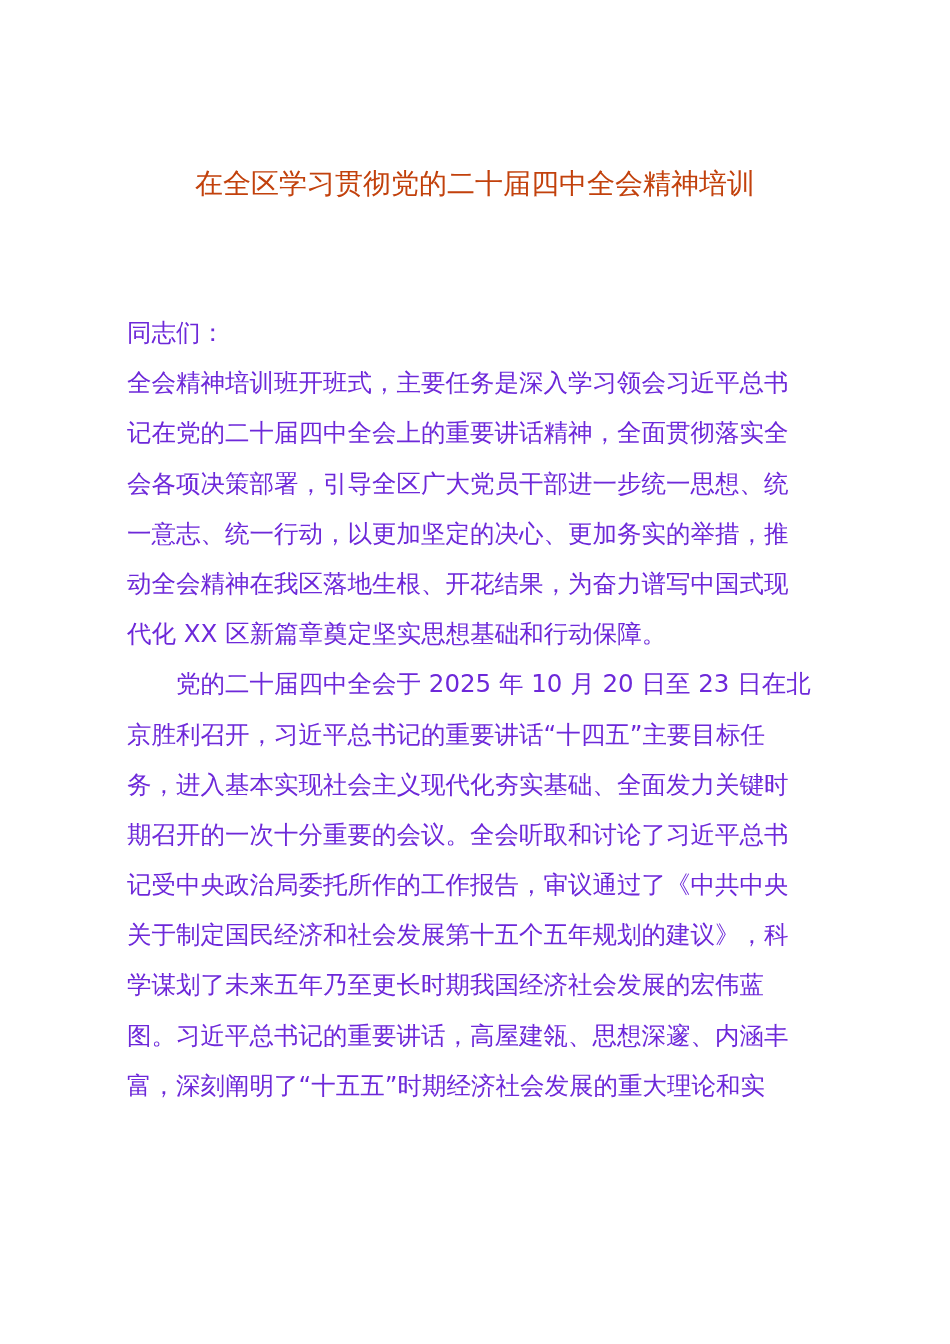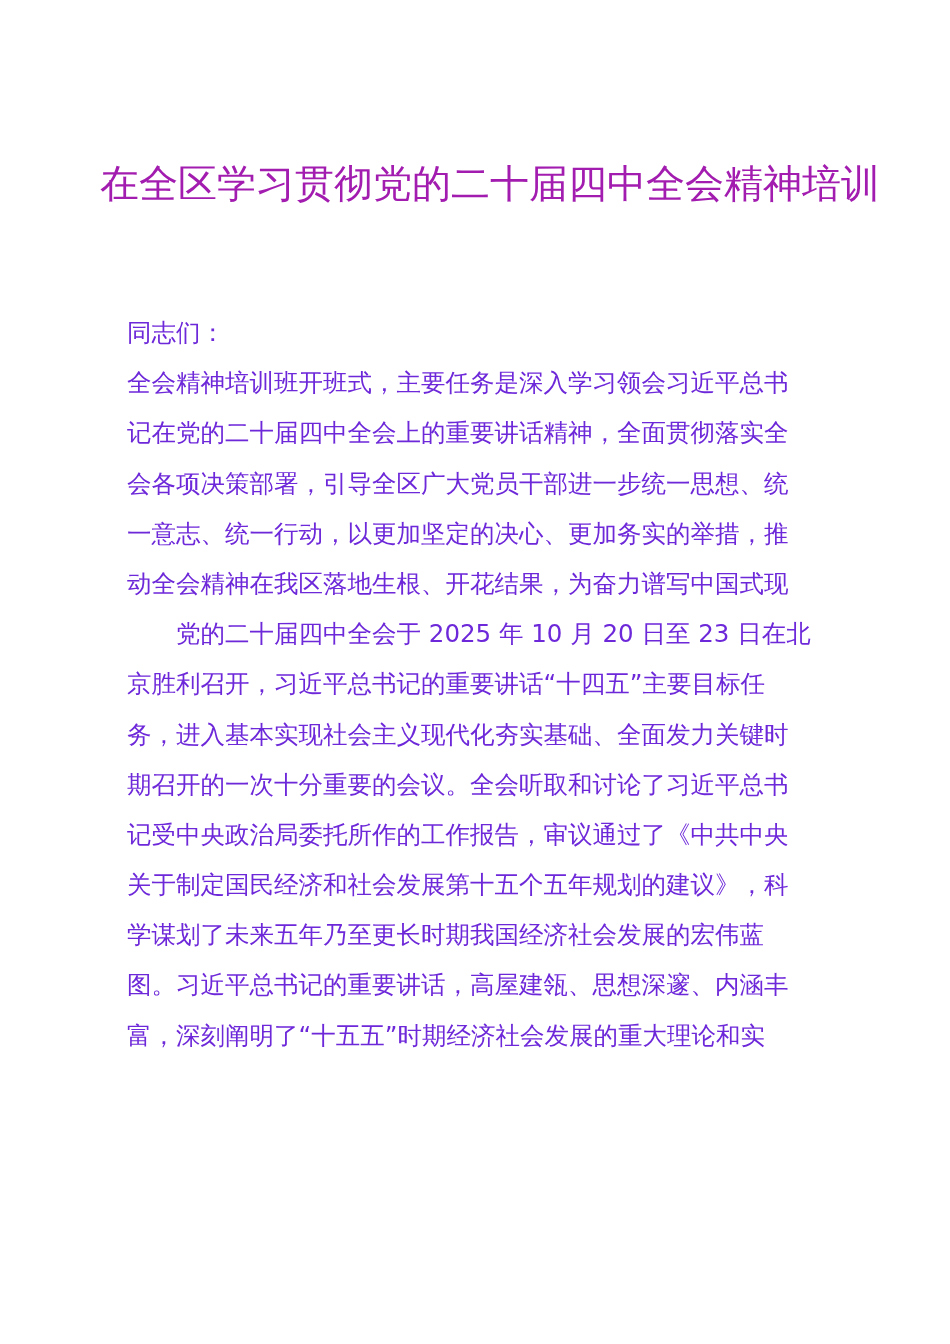--- a/index.html
+++ b/index.html
@@ -21,24 +21,24 @@
       width: 950px;
       height: 1344px;
       background: #ffffff;
     }
     .title {
       position: absolute;
       left: 100px;
       width: 750px;
       top: 158px;
       text-align: center;
-      font-size: 39px;
+      font-size: 28px;
       line-height: 52px;
       letter-spacing: 0px;
-      color: #a21caf;
+      color: #c2410c;
     }
     .title .line { display: block; white-space: nowrap; }
     .body {
       position: absolute;
       left: 127px;
       top: 308px;
       width: 710px;
       font-size: 24.5px;
       line-height: 50.2px;
       color: #6d28d9;
@@ -61,20 +61,21 @@
 
   <div class="body">
     <span class="line">同志们：</span>
 
     <div>
       <span class="line">全会精神培训班开班式，主要任务是深入学习领会习近平总书</span>
       <span class="line">记在党的二十届四中全会上的重要讲话精神，全面贯彻落实全</span>
       <span class="line">会各项决策部署，引导全区广大党员干部进一步统一思想、统</span>
       <span class="line">一意志、统一行动，以更加坚定的决心、更加务实的举措，推</span>
       <span class="line">动全会精神在我区落地生根、开花结果，为奋力谱写中国式现</span>
+      <span class="line">代化 XX 区新篇章奠定坚实思想基础和行动保障。</span>
     </div>
 
     <div>
       <span class="line indent">党的二十届四中全会于 2025 年 10 月 20 日至 23 日在北</span>
       <span class="line">京胜利召开，习近平总书记的重要讲话“十四五”主要目标任</span>
       <span class="line">务，进入基本实现社会主义现代化夯实基础、全面发力关键时</span>
       <span class="line">期召开的一次十分重要的会议。全会听取和讨论了习近平总书</span>
       <span class="line">记受中央政治局委托所作的工作报告，审议通过了《中共中央</span>
       <span class="line">关于制定国民经济和社会发展第十五个五年规划的建议》，科</span>
       <span class="line">学谋划了未来五年乃至更长时期我国经济社会发展的宏伟蓝</span>

